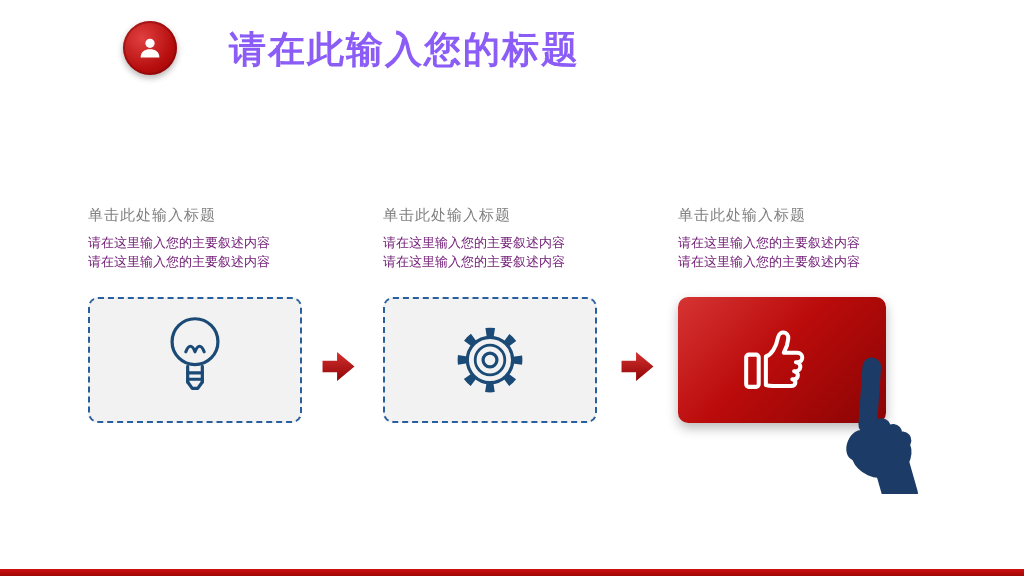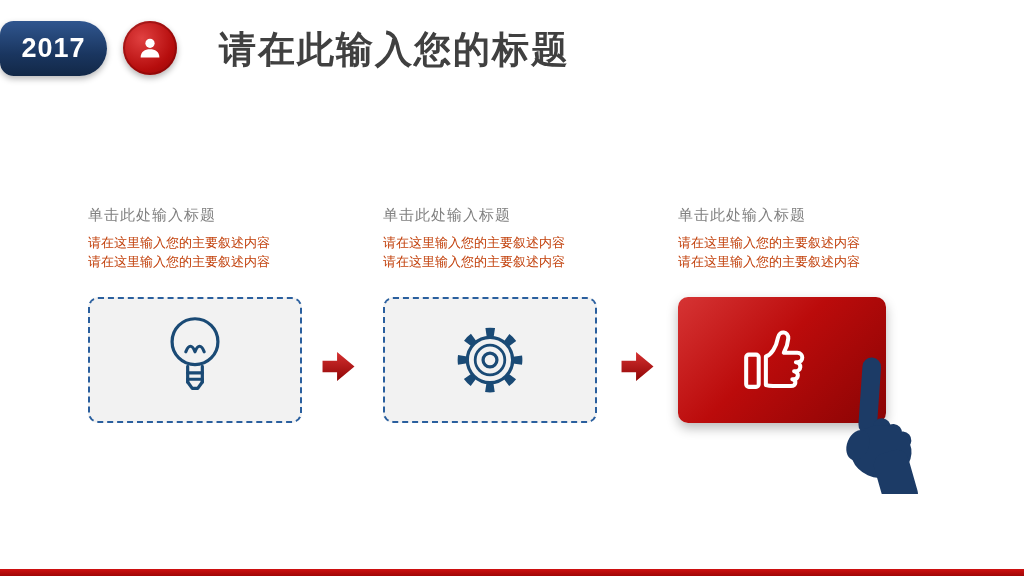--- a/index.html
+++ b/index.html
@@ -17,30 +17,30 @@
     display:flex;align-items:center;justify-content:center;
     color:#fff;font-size:27px;font-weight:bold;letter-spacing:1px;
   }
   .user-badge{
     position:absolute;left:123px;top:21px;width:54px;height:54px;border-radius:50%;
     background:radial-gradient(circle at 35% 32%,#e04040 0%,#b60d0d 62%,#8f0404 100%);
     box-shadow:0 3px 6px rgba(0,0,0,.3), inset 0 0 0 2px rgba(120,6,6,.45);
     display:flex;align-items:center;justify-content:center;
   }
   .page-title{
-    position:absolute;left:219px;top:25px;
-    font-size:37px;font-weight:600;color:#404040;letter-spacing:2px;white-space:nowrap;
+    position:absolute;left:229px;top:25px;
+    font-size:37px;font-weight:600;color:#8b5cf6;letter-spacing:2px;white-space:nowrap;
   }
   
   .col{position:absolute;top:206px;width:216px;}
   .col1{left:88px;}.col2{left:383px;}.col3{left:678px;}
   .col-heading{
     margin:0 0 8px 0;font-size:15px;font-weight:400;color:#7f7f7f;letter-spacing:1px;white-space:nowrap;
   }
-  .col-body{font-size:13px;color:#c2410c;line-height:19px;}
+  .col-body{font-size:13px;color:#701a75;line-height:19px;}
   .body-line{display:block;white-space:nowrap;}
   .card{
     margin-top:26px;width:214px;height:126px;border-radius:10px;
     display:flex;align-items:center;justify-content:center;box-sizing:border-box;
   }
   .card.dashed{background:#f2f2f2;border:2px dashed #2a5f9e;}
   .card.solid-red{
     width:208px;border:0;
     background:linear-gradient(135deg,#d63434 0%,#bb0b0b 45%,#8a0404 100%);
     box-shadow:0 5px 12px rgba(0,0,0,.28);
@@ -55,23 +55,20 @@
   .bottom-bar{
     position:absolute;left:0;right:0;bottom:0;height:7px;
     background:linear-gradient(180deg,#cf1111,#a00606);
   }
 </style>
 </head>
 <body>
 
 <div class="slide">
 
-  <div class="year-badge">
-    <span>2017</span>
-  </div>
 
   <div class="user-badge">
     <svg width="30" height="30" viewBox="0 0 24 24">
       <circle cx="12" cy="8.2" r="3.7" fill="#ffffff"></circle>
       <path d="M4.5 19.6 c0 -4.9 3.4 -6.7 7.5 -6.7 s7.5 1.8 7.5 6.7 z" fill="#ffffff"></path>
     </svg>
   </div>
 
   <div class="page-title">请在此输入您的标题</div>
 

